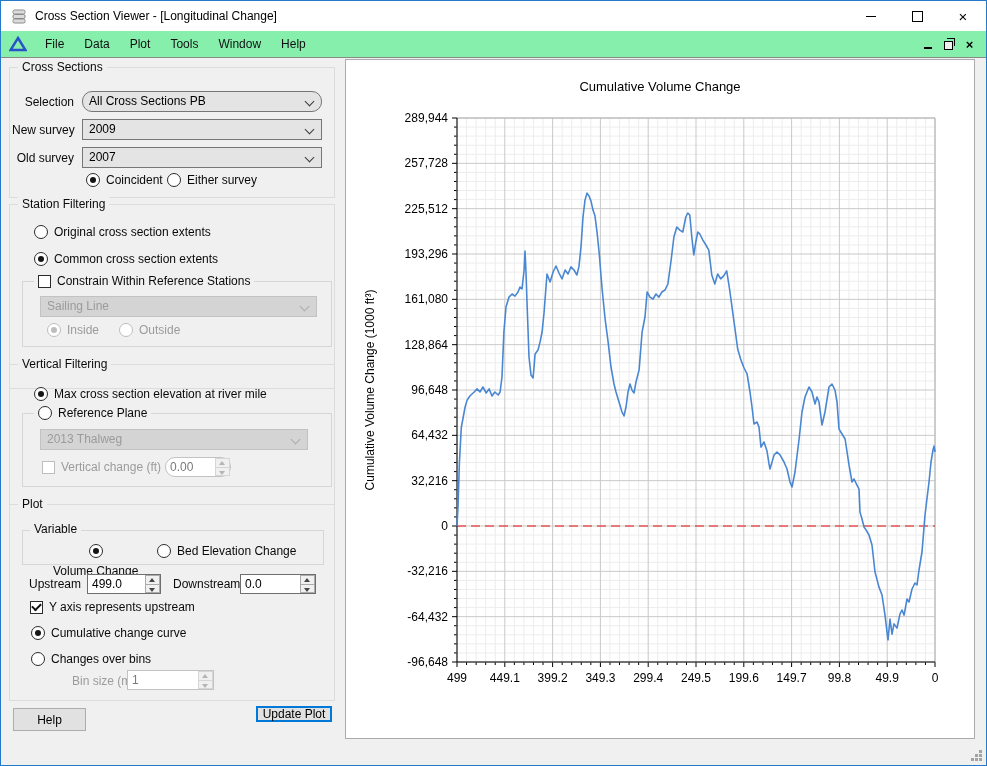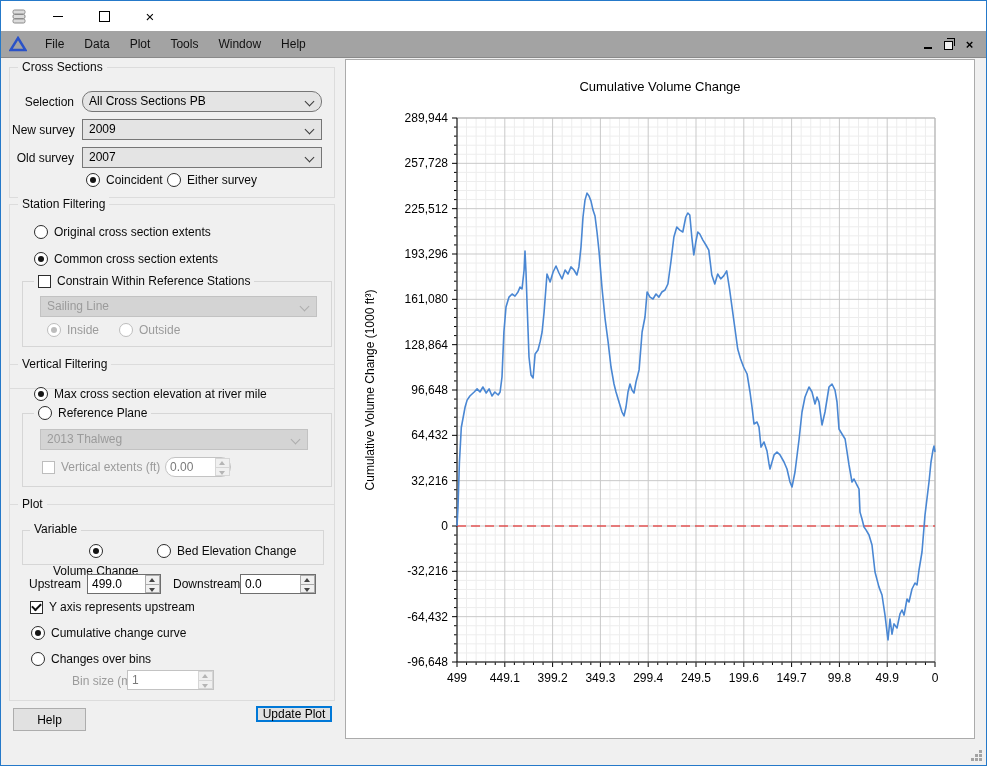--- a/index.html
+++ b/index.html
@@ -9,21 +9,21 @@
   
   .titlebar{height:30px;background:#fff;display:flex;align-items:center;}
   .tb-icon{width:16px;height:16px;margin:0 8px 0 10px;flex:none;}
   .tb-title{font-size:12px;color:#000;flex:1;white-space:nowrap;}
   .tb-btn{width:46px;height:30px;display:flex;align-items:center;justify-content:center;flex:none;}
   .glyph-min{width:10px;height:1px;background:#000;}
   .glyph-max{width:9px;height:9px;border:1px solid #000;}
   .glyph-close{font-size:15px;line-height:15px;color:#000;}
 
   
-  .menubar{height:26px;background:#a3a3a3;display:flex;align-items:center;padding:0 6px 0 8px;}
+  .menubar{height:26px;background:#86efac;display:flex;align-items:center;padding:0 6px 0 8px;}
   .menu-delta{width:18px;height:16px;margin-right:8px;flex:none;}
   .menu-items{display:flex;height:100%;align-items:center;}
   .menu-item{font-size:12px;color:#111;padding:0 10px;height:100%;display:flex;align-items:center;}
   .menu-spacer{flex:1;}
   .mdi-btn{width:21px;height:18px;display:flex;align-items:center;justify-content:center;}
   .glyph-mdi-min{width:8px;height:2px;background:#000;margin-top:8px;}
   .glyph-restore{width:7px;height:7px;border:1px solid #000;position:relative;background:#f0f0f0;margin-top:3px;}
   .glyph-restore::after{content:"";position:absolute;left:2px;top:-4px;width:7px;height:7px;border:1px solid #000;border-bottom:none;border-left:none;}
   .glyph-mdi-close{font-size:13px;font-weight:bold;color:#000;}
 
@@ -77,20 +77,21 @@
 <body>
 
 <div class="window">
 
   <div class="titlebar">
     <svg class="tb-icon" viewBox="0 0 16 16">
       <rect x="2" y="2" width="12" height="4" rx="1.5" fill="#dcdcdc" stroke="#8a8a8a"></rect>
       <rect x="2" y="6.5" width="12" height="4" rx="1.5" fill="#dcdcdc" stroke="#8a8a8a"></rect>
       <rect x="2" y="11" width="12" height="4" rx="1.5" fill="#dcdcdc" stroke="#8a8a8a"></rect>
     </svg>
+    <div class="tb-title">Cross Section Viewer - [Longitudinal Change]</div>
     <div class="tb-btn">
         <div class="glyph-min"></div>
       </div>
     <div class="tb-btn">
         <div class="glyph-max"></div>
       </div>
     <div class="tb-btn">
         <div class="glyph-close">×</div>
       </div>
   </div>
@@ -171,21 +172,21 @@
         <span>Max cross section elevation at river mile</span>
       </div>
       <div class="groupbox" style="left:12px;top:48px;width:310px;height:74px;border-color:#d6d6d6;"></div>
       <div class="ctl-row" style="left:24px;top:41px;background:#f0f0f0;padding:0 4px;">
         <span class="radio"></span>
         <span>Reference Plane</span>
       </div>
       <div class="combo dis" style="left:30px;top:64px;width:268px;">2013 Thalweg</div>
       <div class="ctl-row dis" style="left:32px;top:95px;">
         <span class="checkbox dis"></span>
-        <span>Vertical extents (ft)</span>
+        <span>Vertical change (ft)</span>
       </div>
       <div class="spin dis" style="left:155px;top:92px;width:66px;height:20px;border-radius:10px;">
         <div class="val">0.00</div>
         <div class="btns">
           <div class="sb up"></div>
           <div class="sb down"></div>
         </div>
       </div>
     </div>
 

